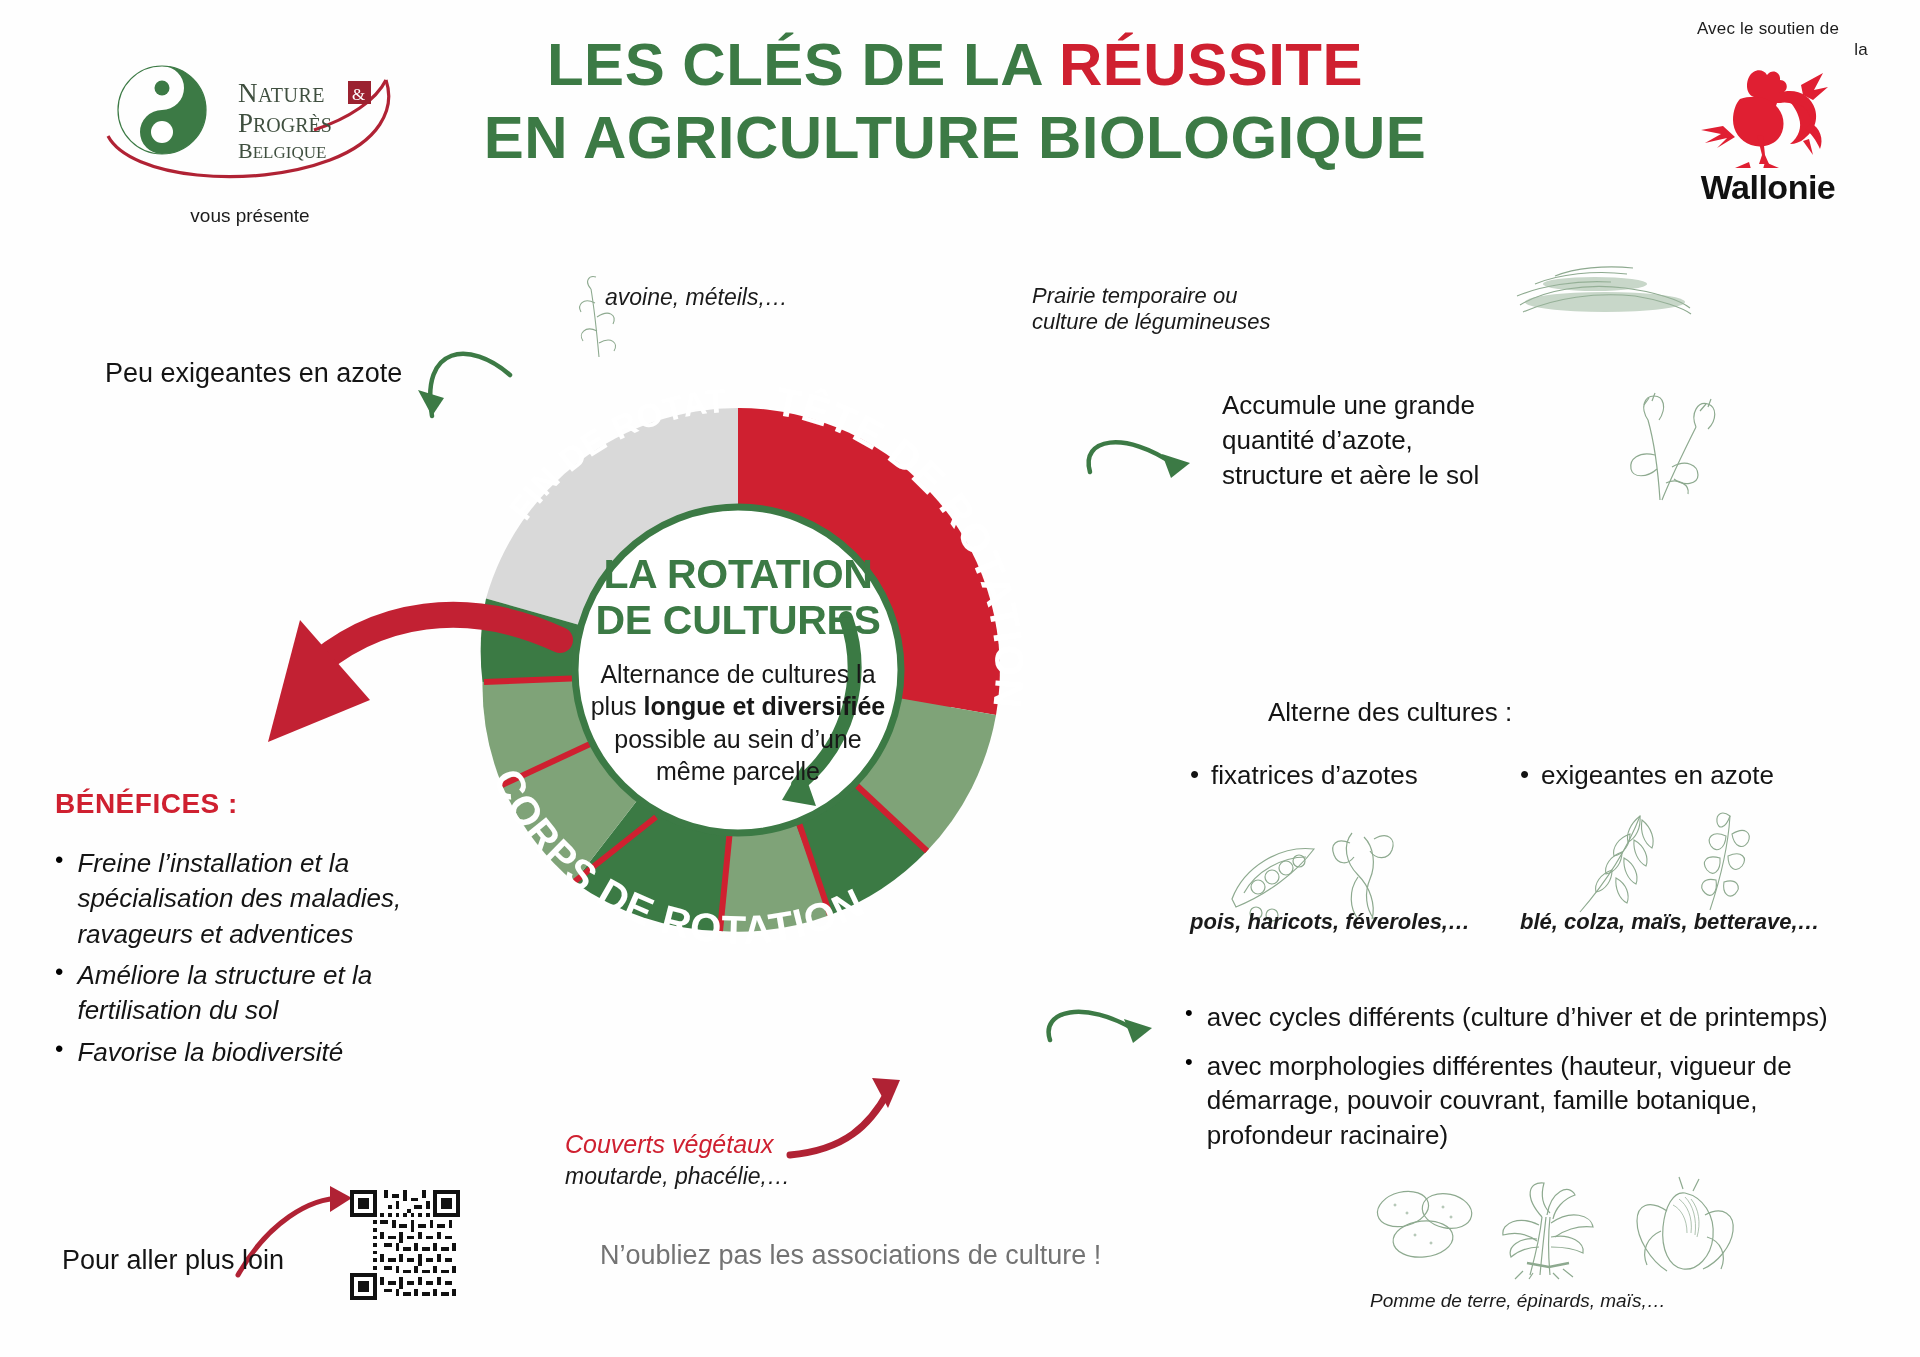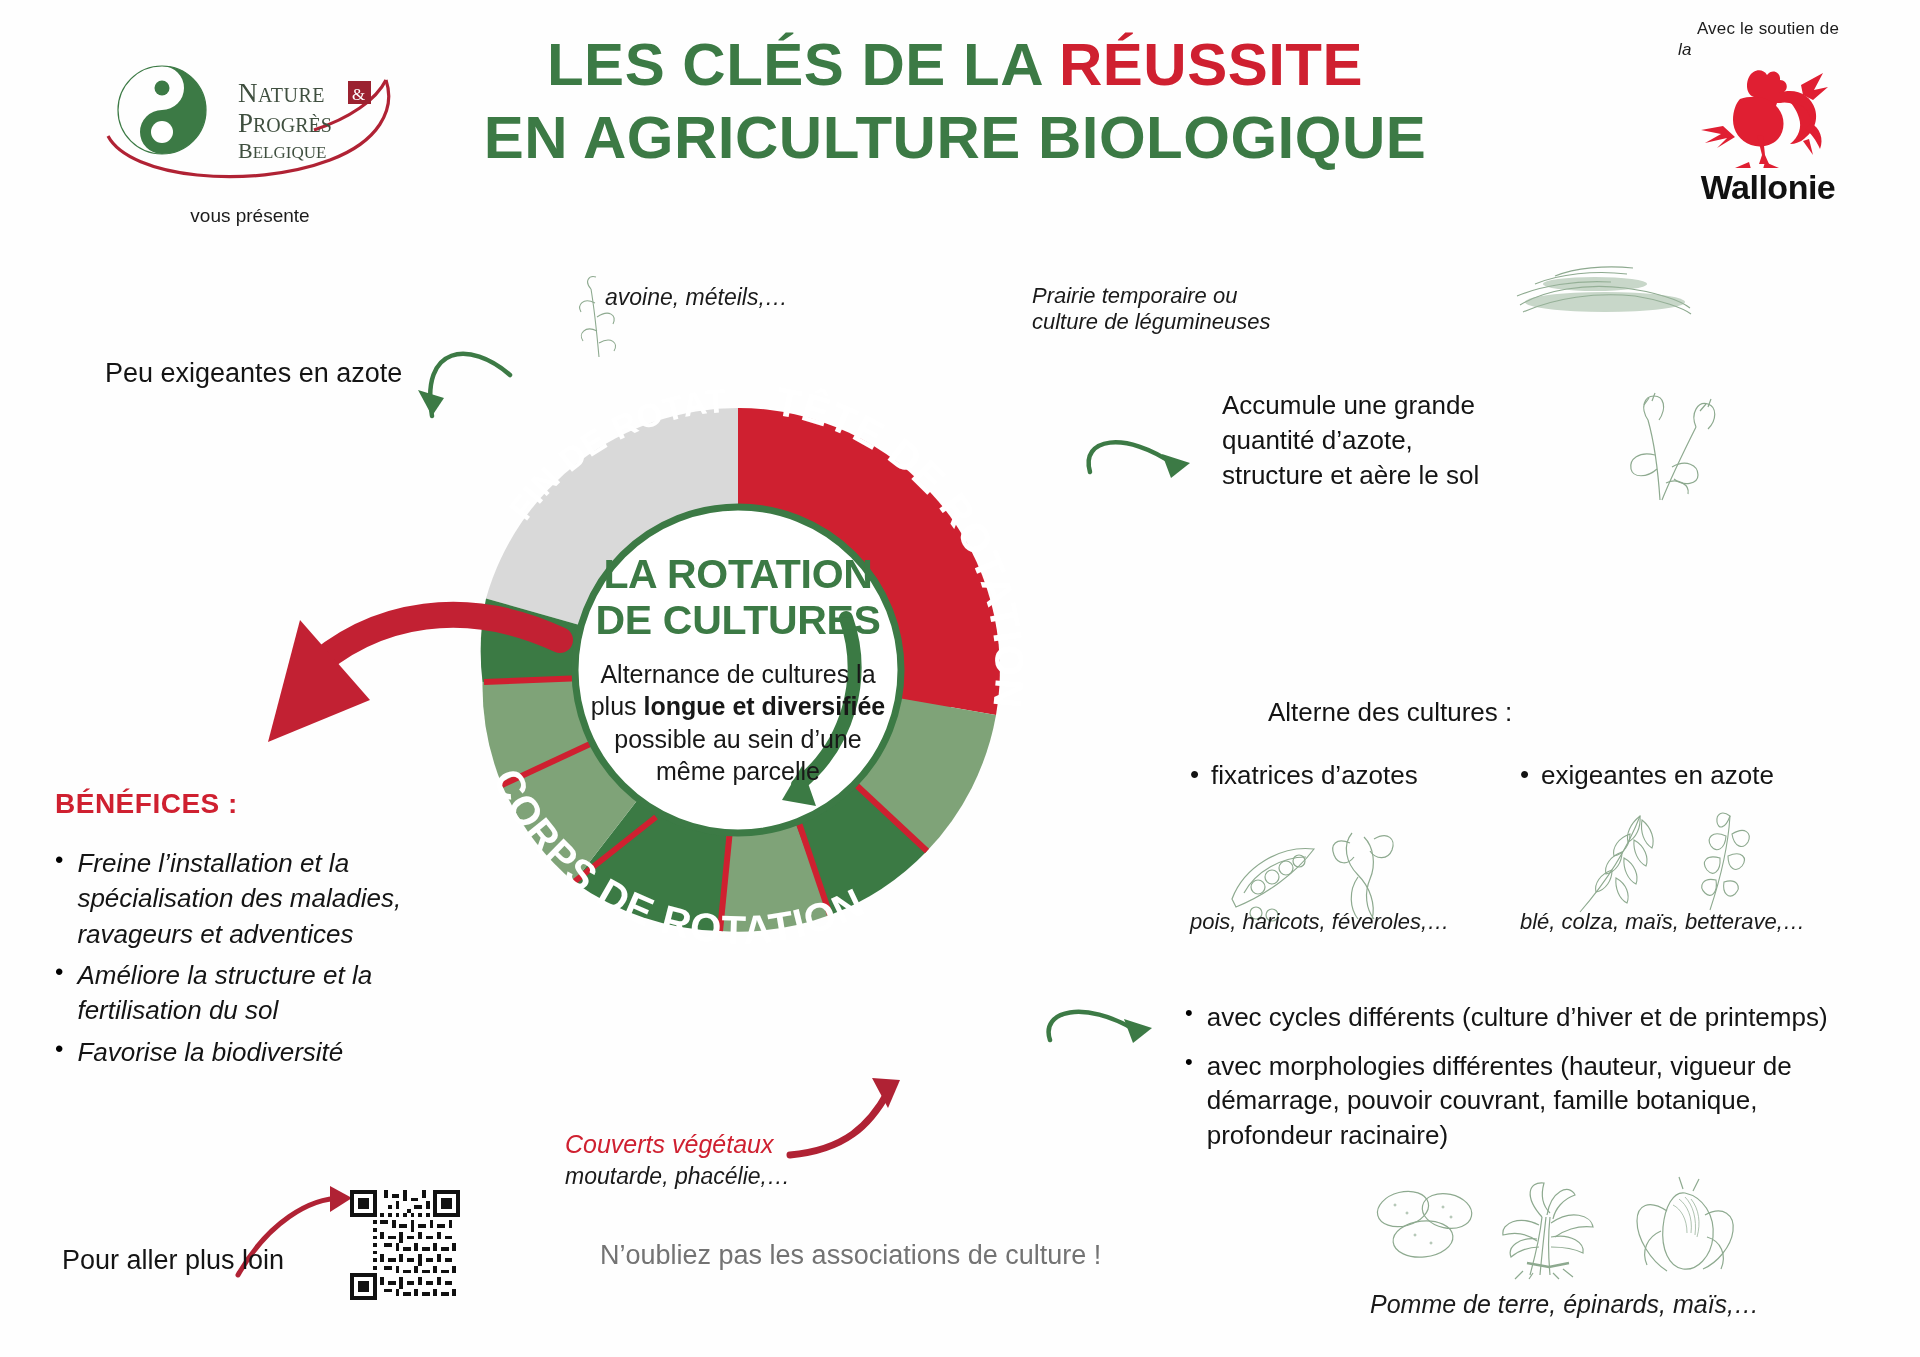--- a/index.html
+++ b/index.html
@@ -43,21 +43,21 @@
     line-height: 1.22;
     white-space: nowrap;
   }
   .title-line .accent { color: #cf2030; }
 
   #wallonie { right: 52px; top: 18px; width: 200px; text-align: center; }
   #wal-support {
     font-size: 17px; color: #1c1c1c; line-height: 1.25;
     text-align: center; letter-spacing:.2px;
   }
-  #wal-support .sub { display:block; text-align:left; padding-left: 10px; font-style: italic; }
+  #wal-support .sub { display:block; text-align:right; padding-left: 10px; }
   #wal-rooster { margin-top: 2px; }
   #wal-name {
     font-size: 34px; font-weight: bold; color: #111; letter-spacing: -0.5px;
     margin-top: -4px;
   }
 
   
   #donut-wrap { left: 398px; top: 330px; width: 680px; height: 680px; }
   #donut-wrap svg { display: block; overflow: visible; }
   .ring-label {
@@ -94,21 +94,21 @@
   #lbl-avoine { left: 605px; top: 282px; }
   #lbl-peu    { left: 105px; top: 355px; font-size: 27px; }
   #lbl-prairie{ left: 1032px; top: 283px; text-align: left; width: 250px; }
   #lbl-accum  { left: 1222px; top: 388px; width: 330px; }
   #lbl-alterne{ left: 1268px; top: 695px; font-size: 26px; }
 
   #col-fix  { left: 1190px; top: 760px; width: 300px; }
   #col-exig { left: 1520px; top: 760px; width: 330px; }
   .bullet-row { display: flex; gap: 12px; align-items: flex-start; font-size: 26px; color: #141414; }
   .bullet-row .dot { font-size: 26px; line-height: 1.1; }
-  .crop-caption { margin-top: 6px; font-size: 22px; font-style: italic; color: #1a1a1a; }
+  .crop-caption { margin-top: 6px; font-size: 22px; font-style: italic; color: #1a1a1a; font-weight: bold; }
 
   #bullets-cycles { left: 1185px; top: 1000px; width: 740px; }
   #bullets-cycles .b-item { display: flex; gap: 14px; margin-bottom: 14px; }
   #bullets-cycles .b-txt { font-size: 26px; line-height: 1.33; color: #141414; }
 
   #benefices { left: 55px; top: 780px; width: 420px; margin-top: 8px; }
   #benef-title { color: #cf2030; font-weight: bold; font-size: 28px; letter-spacing: .5px; }
   #benef-list { margin-top: 26px; }
   #benef-list .b-item { display: flex; gap: 14px; margin-bottom: 6px; }
   #benef-list .b-txt {
@@ -121,21 +121,21 @@
 
   #lbl-assoc {
     left: 600px; top: 1240px; color: #737373; font-size: 27px;
   }
 
   #pour-aller { left: 62px; top: 1245px; font-size: 27px; color: #141414; }
   #qr { left: 350px; top: 1190px; width: 110px; height: 110px; }
   #qr svg { display:block; }
 
   #lbl-pdt {
-    left: 1370px; top: 1290px; font-size: 25px; font-style: italic; color: #1a1a1a;
+    left: 1370px; top: 1290px; font-size: 19px; font-style: italic; color: #1a1a1a;
   }
 
   
   .sketch { position: absolute; opacity: .85; }
   .sketch svg { display: block; }
   #ill-field   { left: 1515px; top: 250px; }
   #ill-legume  { left: 1600px; top: 385px; }
   #ill-avoine  { left: 565px; top: 275px; }
   #ill-pois    { left: 1222px; top: 815px; }
   #ill-wheat   { left: 1560px; top: 800px; }

